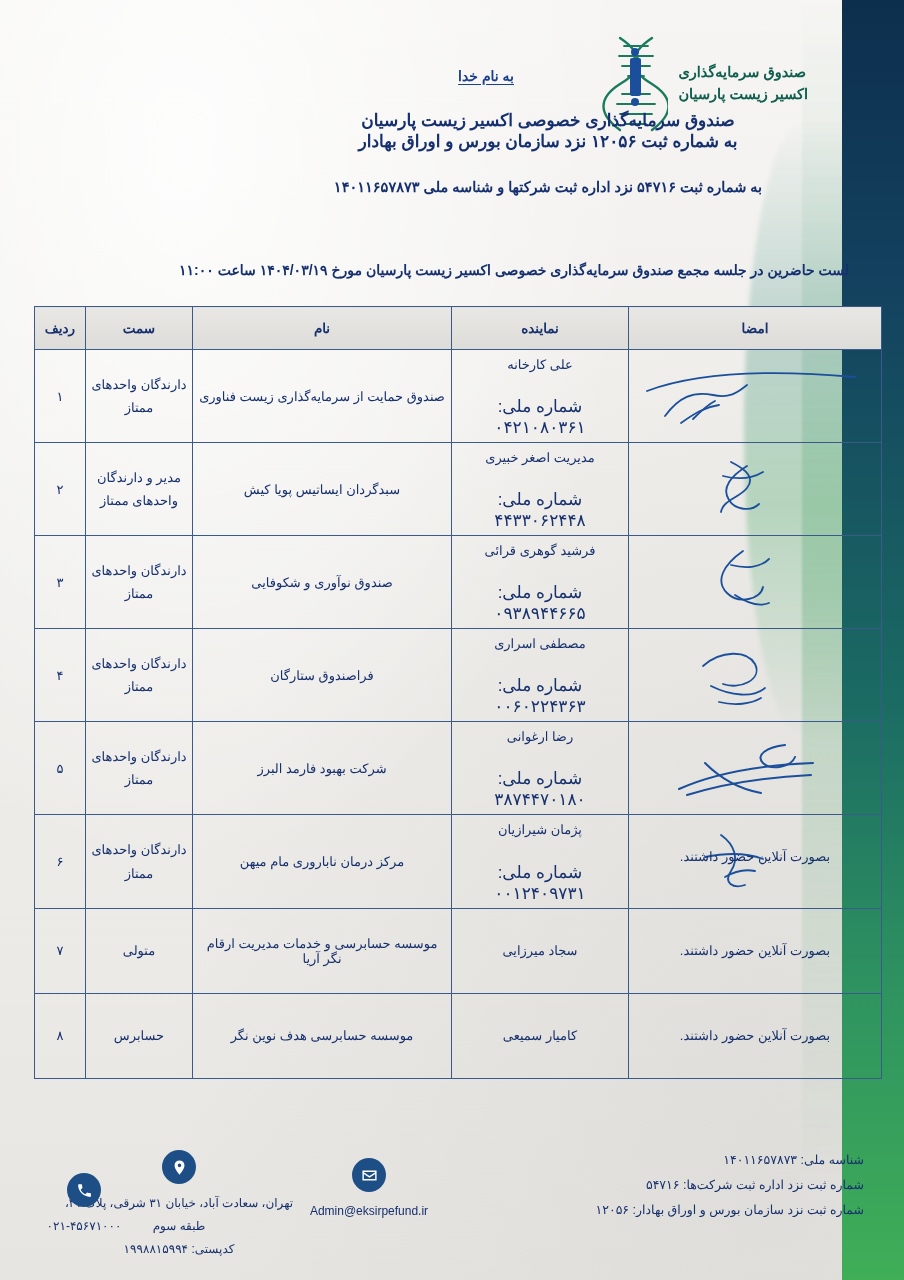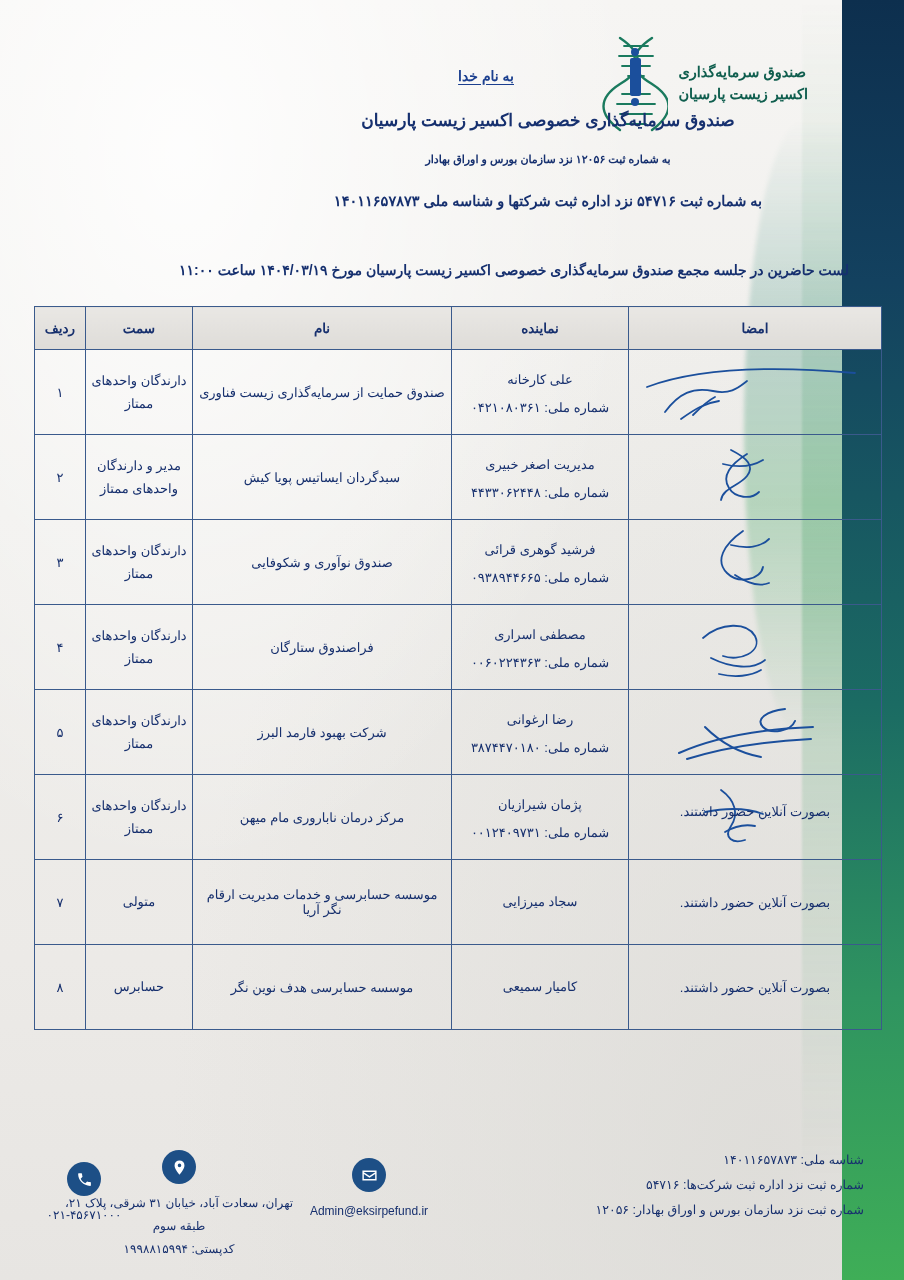--- a/index.html
+++ b/index.html
@@ -93,24 +93,23 @@
     top: 110px;
     right: 52px;
     width: 608px;
     text-align: center;
     color: #17306e;
   }
   .title-1 {
     font-size: 17px;
     font-weight: bold;
     color: #16306f;
-    margin-bottom: 22px;
   }
   .title-2 {
-    font-size: 11px;
+    font-size: 17px;
     font-weight: bold;
     color: #16306f;
     margin-bottom: 22px;
   }
   .title-3 {
     font-size: 14.5px;
     font-weight: bold;
     color: #16306f;
     margin-bottom: 20px;
     line-height: 1.8;
@@ -152,21 +151,21 @@
     font-weight: bold;
     font-size: 13.5px;
   }
   .col-row   { width: 44px; }
   .col-post  { width: 100px; }
   .col-name  { width: 252px; margin-top: 18px; }
   .col-rep   { width: 170px; }
   .col-sign  { width: 246px; }
 
   .attendance-table tbody tr { height: 85px; }
-  .cell-sub { display: block; font-size: 13px; margin-top: 8px; }
+  .cell-sub { display: block; font-size: 17px; margin-top: 20px; }
   .cell-main { display: block; font-size: 13px; line-height: 1.7; }
   .post-cell { font-size: 12.5px; line-height: 1.8; }
   .sign-note { font-size: 13px; color: #17306e; }
 
   
   .sig {
     position: relative;
     width: 100%;
     height: 70px;
   }
@@ -192,21 +191,21 @@
   }
   .footer-item {
     position: absolute;
     text-align: center;
     color: #17306e;
     font-size: 12px;
     line-height: 1.9;
   }
   .footer-mail { top: 10px; right: 400px; width: 190px; }
   .footer-addr { top: 2px; right: 570px; width: 230px; }
-  .footer-tel  { top: 14px; right: 700px; width: 160px; }
+  .footer-tel  { top: 25px; right: 700px; width: 160px; }
   .circle-icon {
     width: 34px; height: 34px;
     border-radius: 50%;
     background: #1d4f86;
     display: inline-flex;
     align-items: center;
     justify-content: center;
     margin-bottom: 8px;
   }
   .circle-icon svg { width: 17px; height: 17px; fill: #ffffff; }

